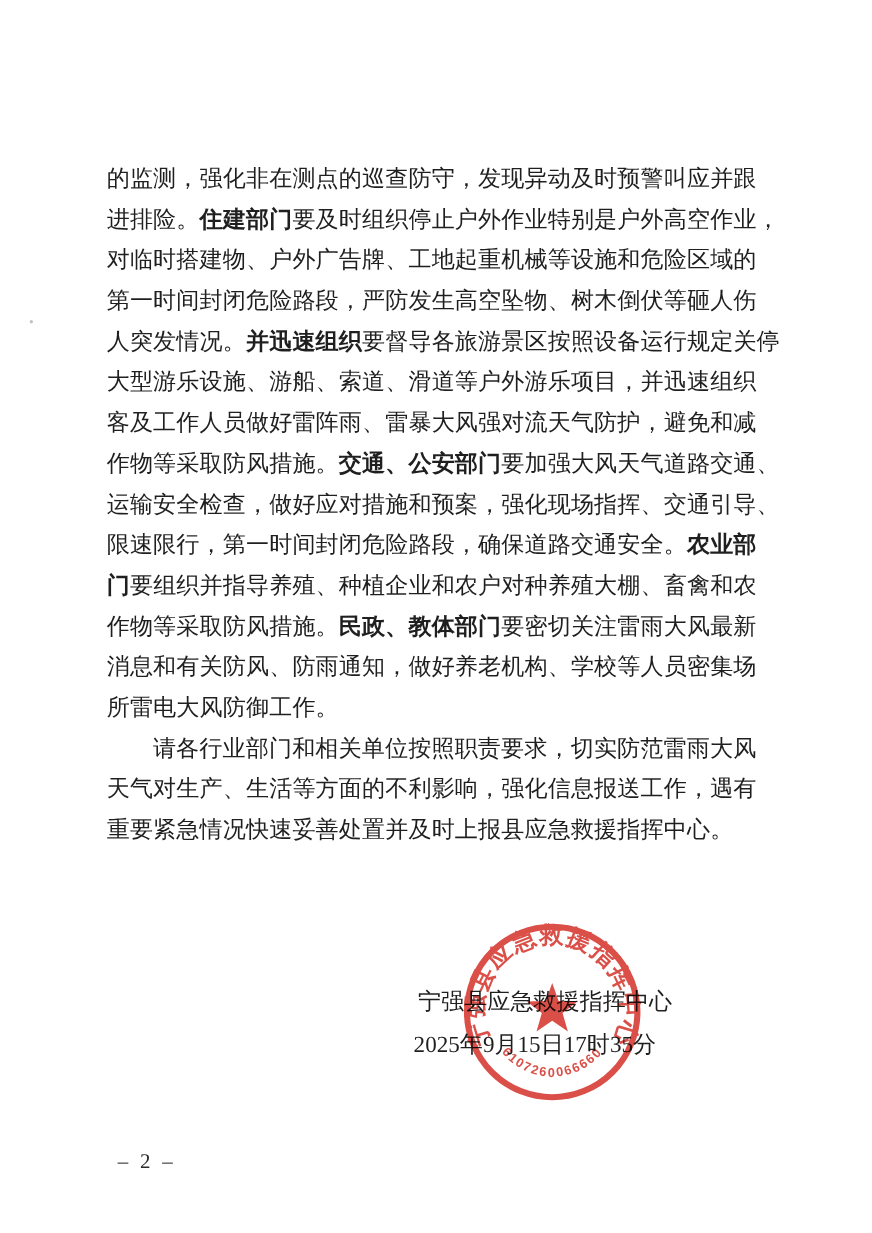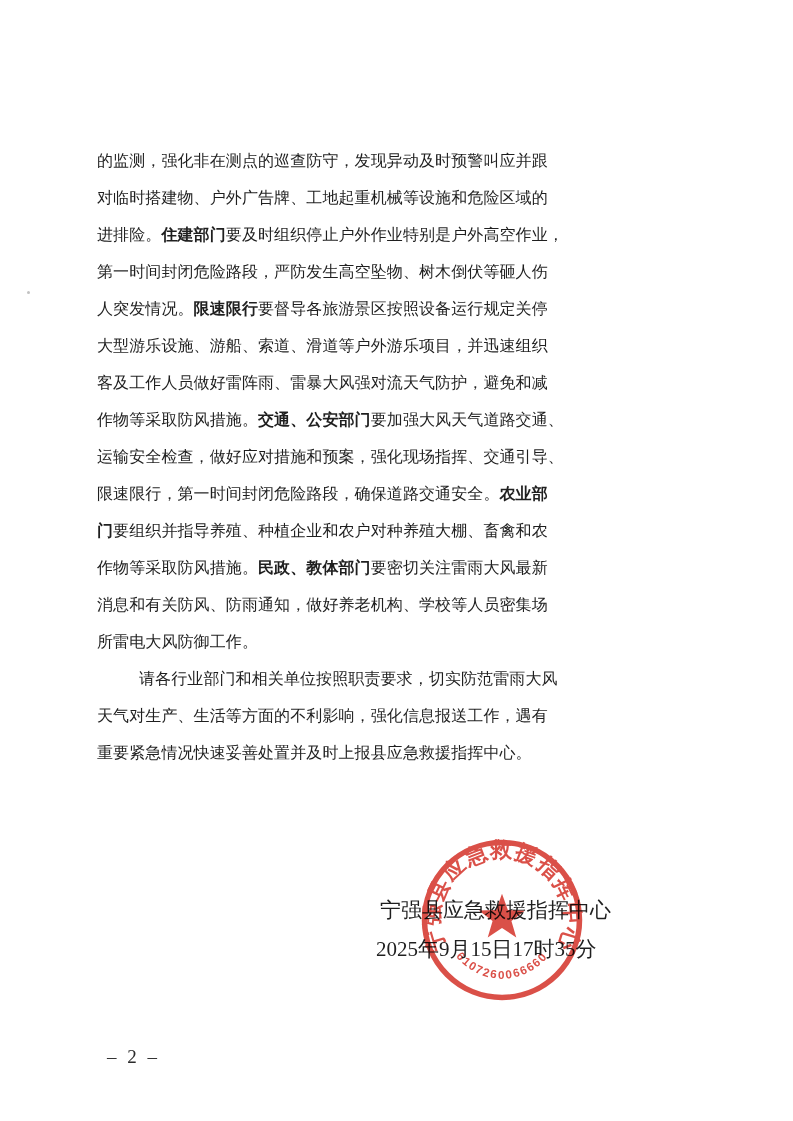--- a/index.html
+++ b/index.html
@@ -11,22 +11,21 @@
     background: #ffffff;
     overflow: hidden;
     font-family: "Liberation Serif", "DejaVu Serif", serif;
     color: #1f1f1f;
   }
   .body-text {
     position: absolute;
     left: 97px;
     top: 144px;
     width: 606px;
-    font-size: 16px;
-    font-family: Liberation Mono, monospace;
+    font-size: 21px;
   }
   .line {
     height: 37px;
     line-height: 37px;
     white-space: nowrap;
     letter-spacing: 0.1px;
   }
   .line.indent { padding-left: 42px; }
   .seg-bold { font-weight: 700; }
   .closing-signer {
@@ -88,24 +87,24 @@
     opacity: 0.55;
   }
 </style>
 </head>
 <body>
 
 <div class="page" style="color: rgb(31, 31, 31); background: rgb(255, 255, 255);">
 
   <div class="body-text">
       <div class="line"><span class="seg">的监测，强化非在测点的巡查防守，发现异动及时预警叫应并跟</span></div>
+      <div class="line"><span class="seg">进排险。</span><span class="seg-bold">住建部门</span><span class="seg">要及时组织停止户外作业特别是户外高空作业，</span></div>
       <div class="line"><span class="seg">对临时搭建物、户外广告牌、工地起重机械等设施和危险区域的</span></div>
-      <div class="line"><span class="seg">进排险。</span><span class="seg-bold">住建部门</span><span class="seg">要及时组织停止户外作业特别是户外高空作业，</span></div>
       <div class="line"><span class="seg">第一时间封闭危险路段，严防发生高空坠物、树木倒伏等砸人伤</span></div>
-      <div class="line"><span class="seg">人突发情况。</span><span class="seg-bold">限速限行</span><span class="seg">要督导各旅游景区按照设备运行规定关停</span></div>
+      <div class="line"><span class="seg">人突发情况。</span><span class="seg-bold">并迅速组织</span><span class="seg">要督导各旅游景区按照设备运行规定关停</span></div>
       <div class="line"><span class="seg">大型游乐设施、游船、索道、滑道等户外游乐项目，并迅速组织</span></div>
       <div class="line"><span class="seg">客及工作人员做好雷阵雨、雷暴大风强对流天气防护，避免和减</span></div>
       <div class="line"><span class="seg">作物等采取防风措施。</span><span class="seg-bold">交通、公安部门</span><span class="seg">要加强大风天气道路交通、</span></div>
       <div class="line"><span class="seg">运输安全检查，做好应对措施和预案，强化现场指挥、交通引导、</span></div>
       <div class="line"><span class="seg">限速限行，第一时间封闭危险路段，确保道路交通安全。</span><span class="seg-bold">农业部</span></div>
       <div class="line"><span class="seg-bold">门</span><span class="seg">要组织并指导养殖、种植企业和农户对种养殖大棚、畜禽和农</span></div>
       <div class="line"><span class="seg">作物等采取防风措施。</span><span class="seg-bold">民政、教体部门</span><span class="seg">要密切关注雷雨大风最新</span></div>
       <div class="line"><span class="seg">消息和有关防风、防雨通知，做好养老机构、学校等人员密集场</span></div>
       <div class="line"><span class="seg">所雷电大风防御工作。</span></div>
       <div class="line indent"><span class="seg">请各行业部门和相关单位按照职责要求，切实防范雷雨大风</span></div>

